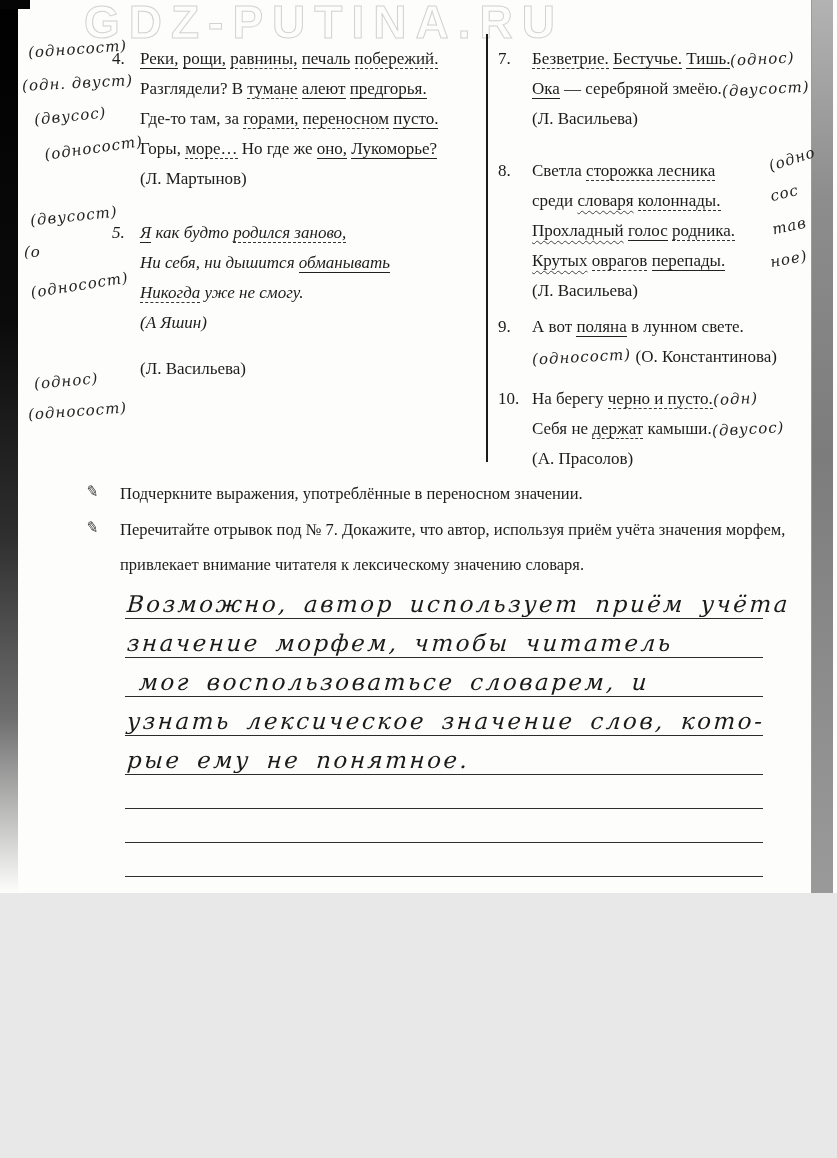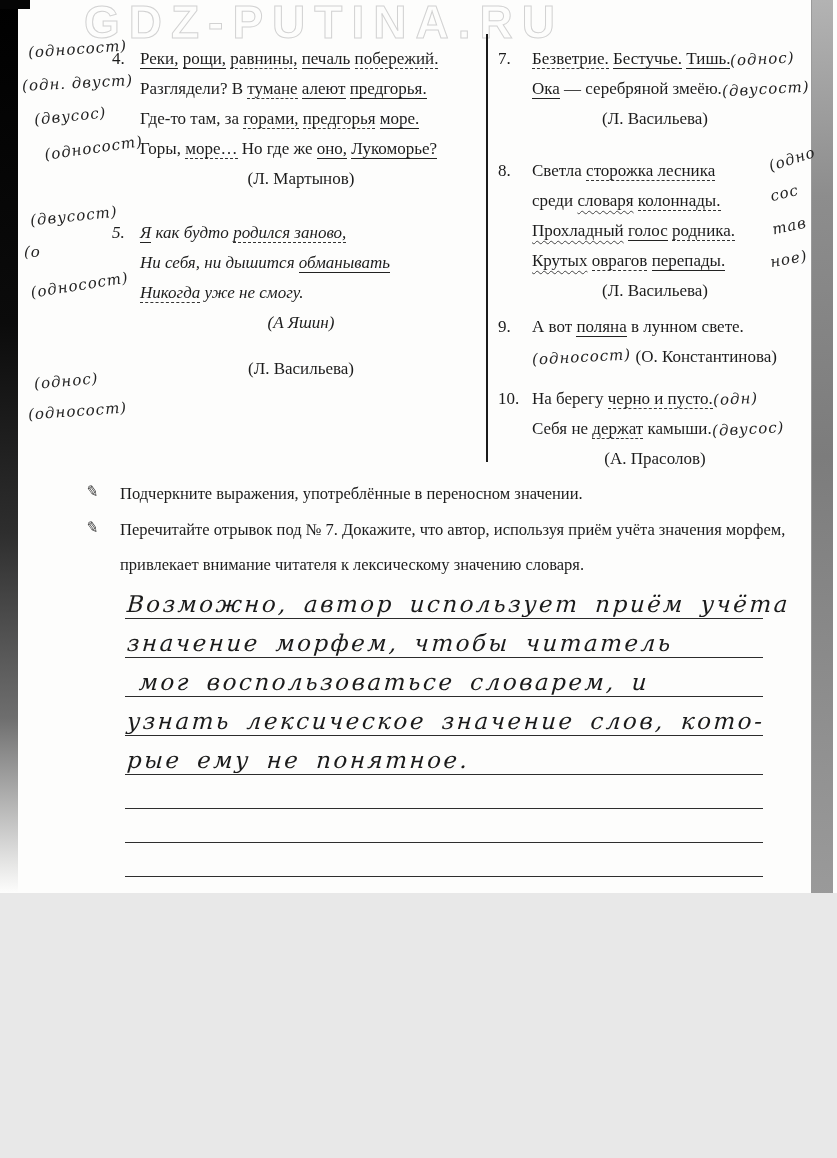--- a/index.html
+++ b/index.html
@@ -22,21 +22,21 @@
     -webkit-text-stroke:1px #d2d2d2; white-space:nowrap;}
   
   .divider{position:absolute; left:486px; top:34px; width:2px; height:428px; background:#1b1b1b;}
   .col{position:absolute; top:44px; line-height:30px; font-size:17px;}
   .col-left{left:112px; width:352px;}
   .col-right{left:498px; width:312px;}
   .exercise{padding-left:34px;}
   .col-left .exercise{padding-left:28px;}
   .num{display:inline-block; margin-left:-34px; width:34px;}
   .col-left .num{margin-left:-28px; width:28px;}
-  .attr{text-align:center; padding-right:2px;}
+  .attr{text-align:left; padding-right:2px;}
   .col-right .attr{padding-right:32px;}
   
   .u-s{border-bottom:1px solid #222;}
   .u-d{border-bottom:1px dashed #333;}
   .u-w{text-decoration:underline; text-decoration-style:wavy; text-decoration-color:#444;
        text-decoration-thickness:1px; text-underline-offset:4px;}
   
   .hand{position:absolute; font-family:"DejaVu Serif", serif; font-style:italic;
     font-size:15px; color:#232323; letter-spacing:1px; white-space:nowrap;}
   .hand-inline{font-family:"DejaVu Serif", serif; font-style:italic; font-size:15px;
@@ -88,21 +88,21 @@
 
   <span class="hand" style="left:768px;top:150px;transform:rotate(-18deg);">(одно</span>
   <span class="hand" style="left:770px;top:184px;transform:rotate(-14deg);">сос</span>
   <span class="hand" style="left:772px;top:217px;transform:rotate(-12deg);">тав</span>
   <span class="hand" style="left:770px;top:250px;transform:rotate(-10deg);">ное)</span>
 
   <div class="col col-left">
     <div class="exercise">
       <div class="poem-line"><span class="num">4.</span><span><span class="u-s">Реки,</span><span> </span><span class="u-s">рощи,</span><span> </span><span class="u-d">равнины,</span><span> </span><span class="u-s">печаль</span><span> </span><span class="u-d">побережий.</span></span></div>
       <div class="poem-line"><span><span>Разглядели? В </span><span class="u-d">тумане</span><span> </span><span class="u-s">алеют</span><span> </span><span class="u-s">предгорья.</span></span></div>
-      <div class="poem-line"><span><span>Где-то там, за </span><span class="u-d">горами,</span><span> </span><span class="u-d">предгорья</span><span> </span><span class="u-s">море.</span></span></div>
+      <div class="poem-line"><span><span>Где-то там, за </span><span class="u-d">горами,</span><span> </span><span class="u-d">переносном</span><span> </span><span class="u-s">пусто.</span></span></div>
       <div class="poem-line"><span><span>Горы, </span><span class="u-d">море…</span><span> Но где же </span><span class="u-s">оно,</span><span> </span><span class="u-s">Лукоморье?</span></span></div>
       <div class="attr">(Л. Мартынов)</div>
     </div>
     <div class="exercise" style="margin-top:24px;font-style:italic;">
       <div class="poem-line"><span class="num">5.</span><span><span class="u-s">Я</span><span> как будто </span><span class="u-d">родился заново,</span></span></div>
       <div class="poem-line"><span><span>Ни себя, ни дышится </span><span class="u-s">обманывать</span></span></div>
       <div class="poem-line"><span><span class="u-d">Никогда</span><span> уже не смогу.</span></span></div>
       <div class="attr">(А Яшин)</div>
     </div>
     <div class="exercise" style="margin-top:16px;">

